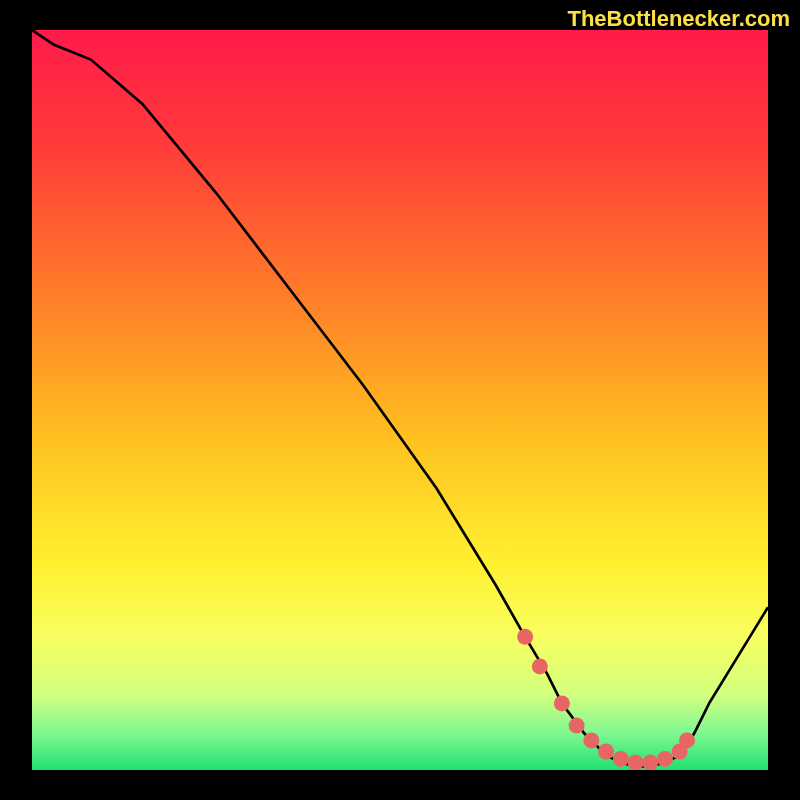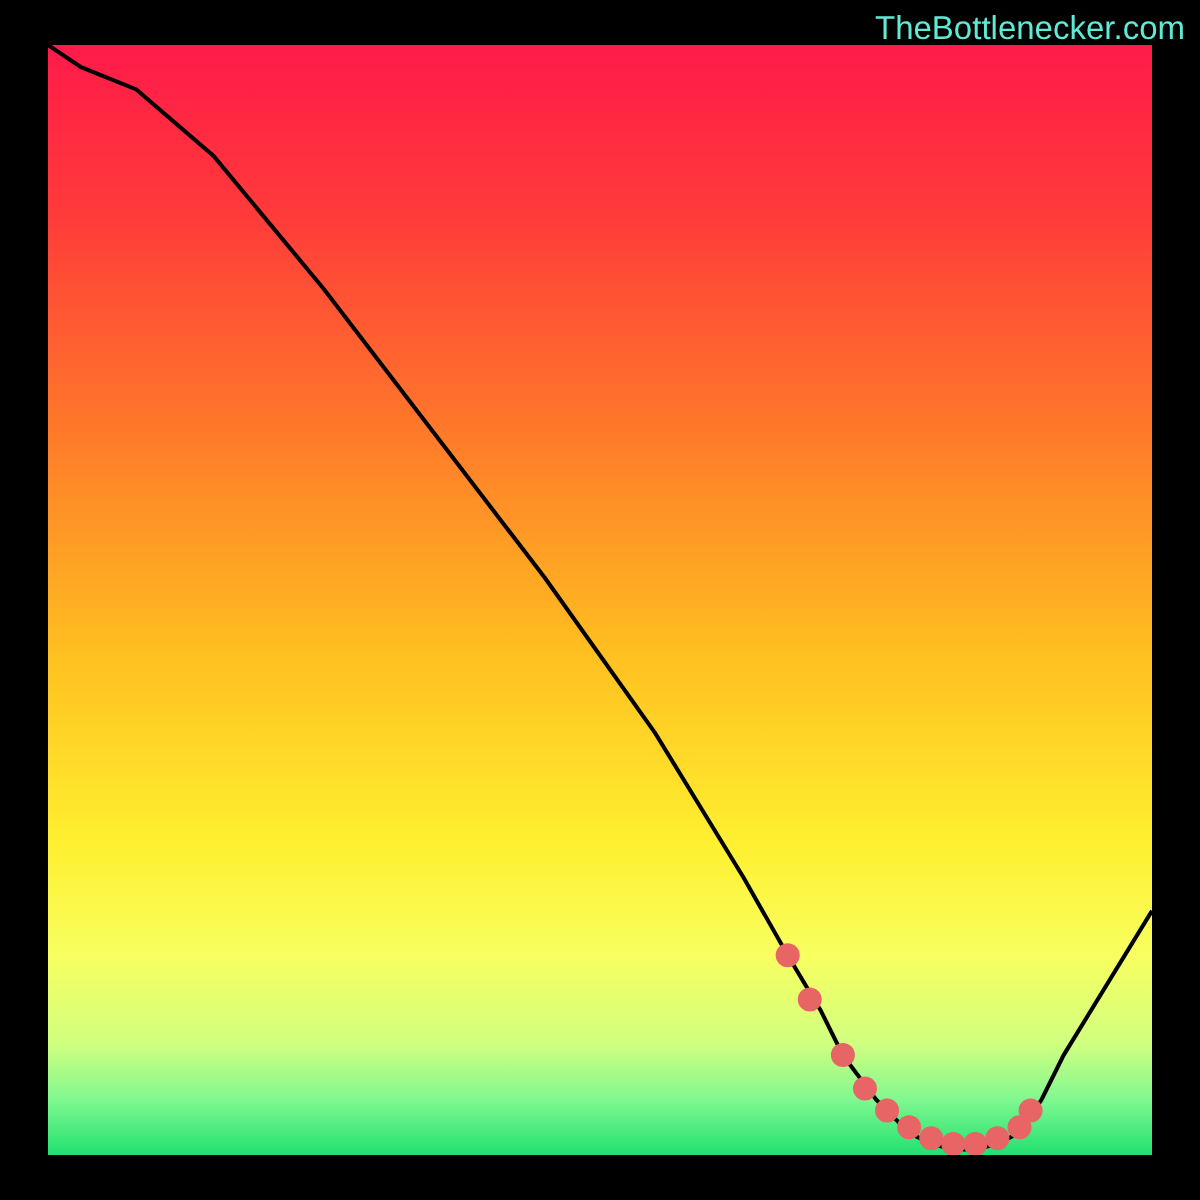--- a/index.html
+++ b/index.html
@@ -7,23 +7,23 @@
     width: 800px;
     height: 800px;
     background: #000;
     position: relative;
     font-family: Arial, sans-serif;
   }
   .watermark {
     position: absolute;
     top: 6px;
     right: 10px;
-    color: #5eead4;
+    color: #fde047;
     font-size: 22px;
-    font-weight: 400;
+    font-weight: 700;
     z-index: 10;
   }
   .plot-area {
     position: absolute;
     left: 32px;
     top: 30px;
     width: 736px;
     height: 740px;
     overflow: hidden;
   }

